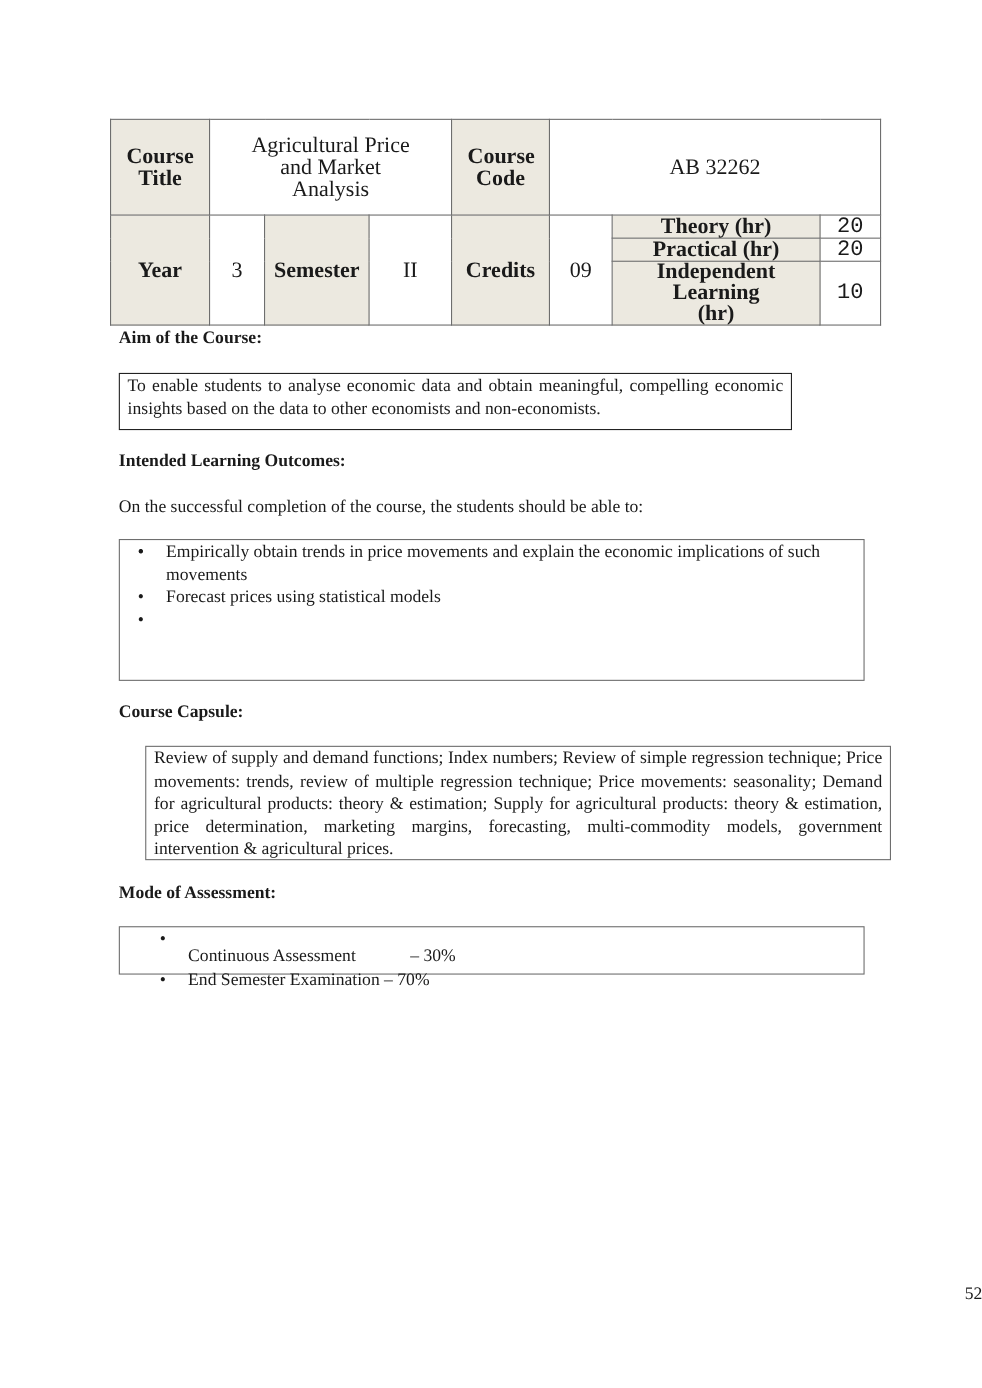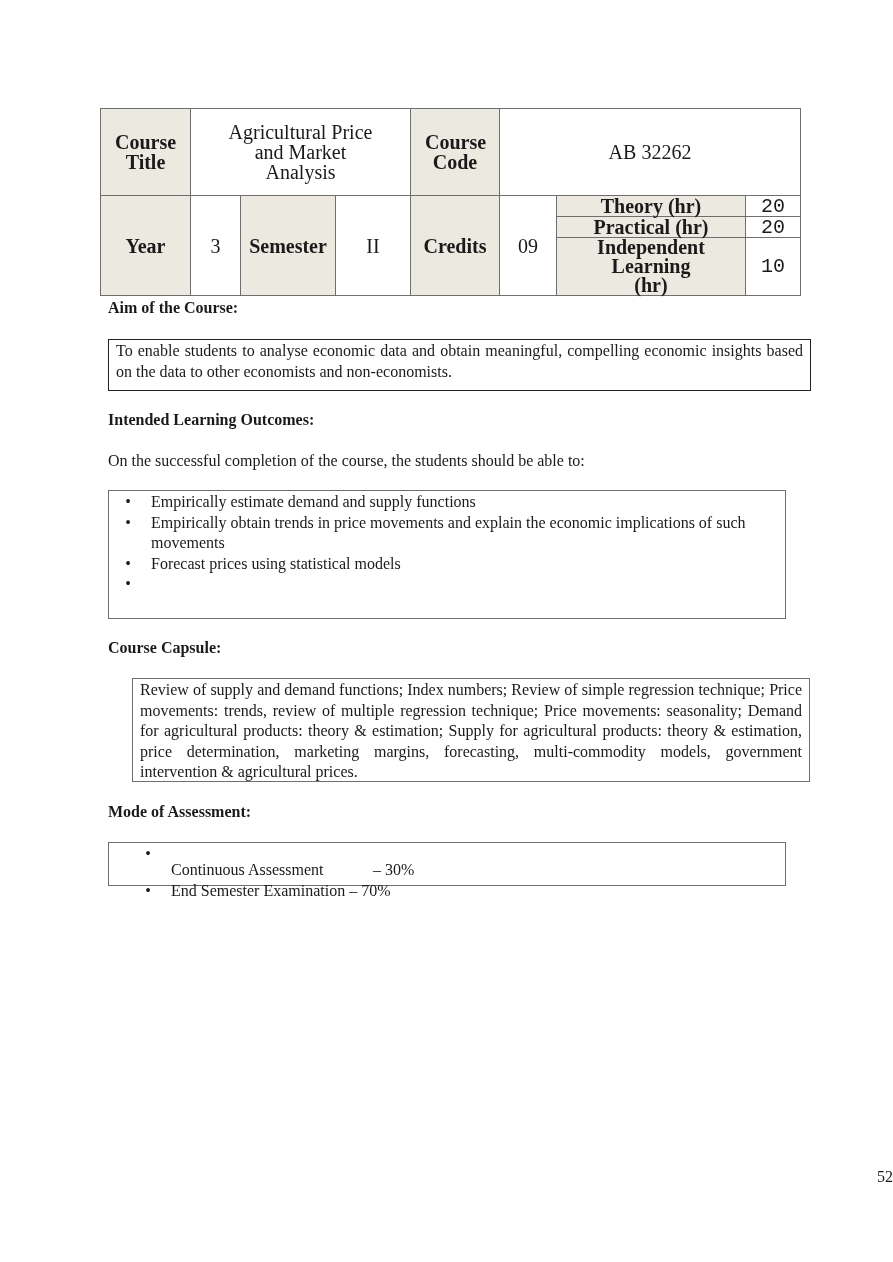--- a/index.html
+++ b/index.html
@@ -31,21 +31,21 @@
   }
   .para {
     position: absolute; left: 108px; font-size: 16px;
   }
   .box {
     position: absolute; left: 108px;
     border: 1px solid #6e6e6e;
     box-sizing: border-box;
     font-size: 16px; line-height: 20.5px;
   }
-  .box.aim { border: 1.5px solid #222; width: 703px; top: 339px; height: 52px; padding: 1px 7px; text-align: justify; text-align-last: left; }
+  .box.aim { border: 1.5px solid #222; width: 612px; top: 339px; height: 52px; padding: 1px 7px; text-align: justify; text-align-last: left; }
   .box.ilo { width: 678px; top: 490px; height: 129px; padding: 1px 8px 0 0; }
   .box.capsule { width: 678px; top: 678px; height: 104px; padding: 1px 7px; text-align: justify; text-align-last: left; margin-left: 24px; }
   .box.mode { width: 678px; top: 842px; height: 44px; padding: 1px 0 0 0; }
   ul.bullets { list-style: none; margin: 0; padding: 0; }
   ul.bullets li { position: relative; padding-left: 42px; }
   ul.bullets li .bullet {
     position: absolute; left: 14px; top: 0; width: 10px; text-align: center;
   }
   ul.mode-list li { padding-left: 62px; }
   ul.mode-list li .bullet { left: 34px; }
@@ -101,21 +101,21 @@
 <div class="section-title" style="top:299px">Aim of the Course:</div>
 <div class="box aim">
   <span>To enable students to analyse economic data and obtain meaningful, compelling economic insights based on the data to other economists and non-economists.</span>
 </div>
 
 <div class="section-title" style="top:411px">Intended Learning Outcomes:</div>
 <div class="para" style="top:452px">On the successful completion of the course, the students should be able to:</div>
 
 <div class="box ilo">
   <ul class="bullets">
-    <li><span class="bullet">•</span><span>Empirically estimate demand and supply functions</span></li>
+    <li><span class="bullet">•</span></li>
     <li><span class="bullet">•</span><span>Empirically obtain trends in price movements and explain the economic implications of such movements</span></li>
     <li><span class="bullet">•</span><span>Forecast prices using statistical models</span></li>
     <li><span class="bullet">•</span></li>
   </ul>
 </div>
 
 <div class="section-title" style="top:639px">Course Capsule:</div>
 <div class="box capsule">
   <span>Review of supply and demand functions; Index numbers; Review of simple regression technique; Price movements: trends, review of multiple regression technique; Price movements: seasonality; Demand for agricultural products:  theory &amp; estimation; Supply for agricultural products: theory &amp; estimation, price determination, marketing margins, forecasting, multi-commodity models, government intervention &amp; agricultural prices.</span>
 </div>

